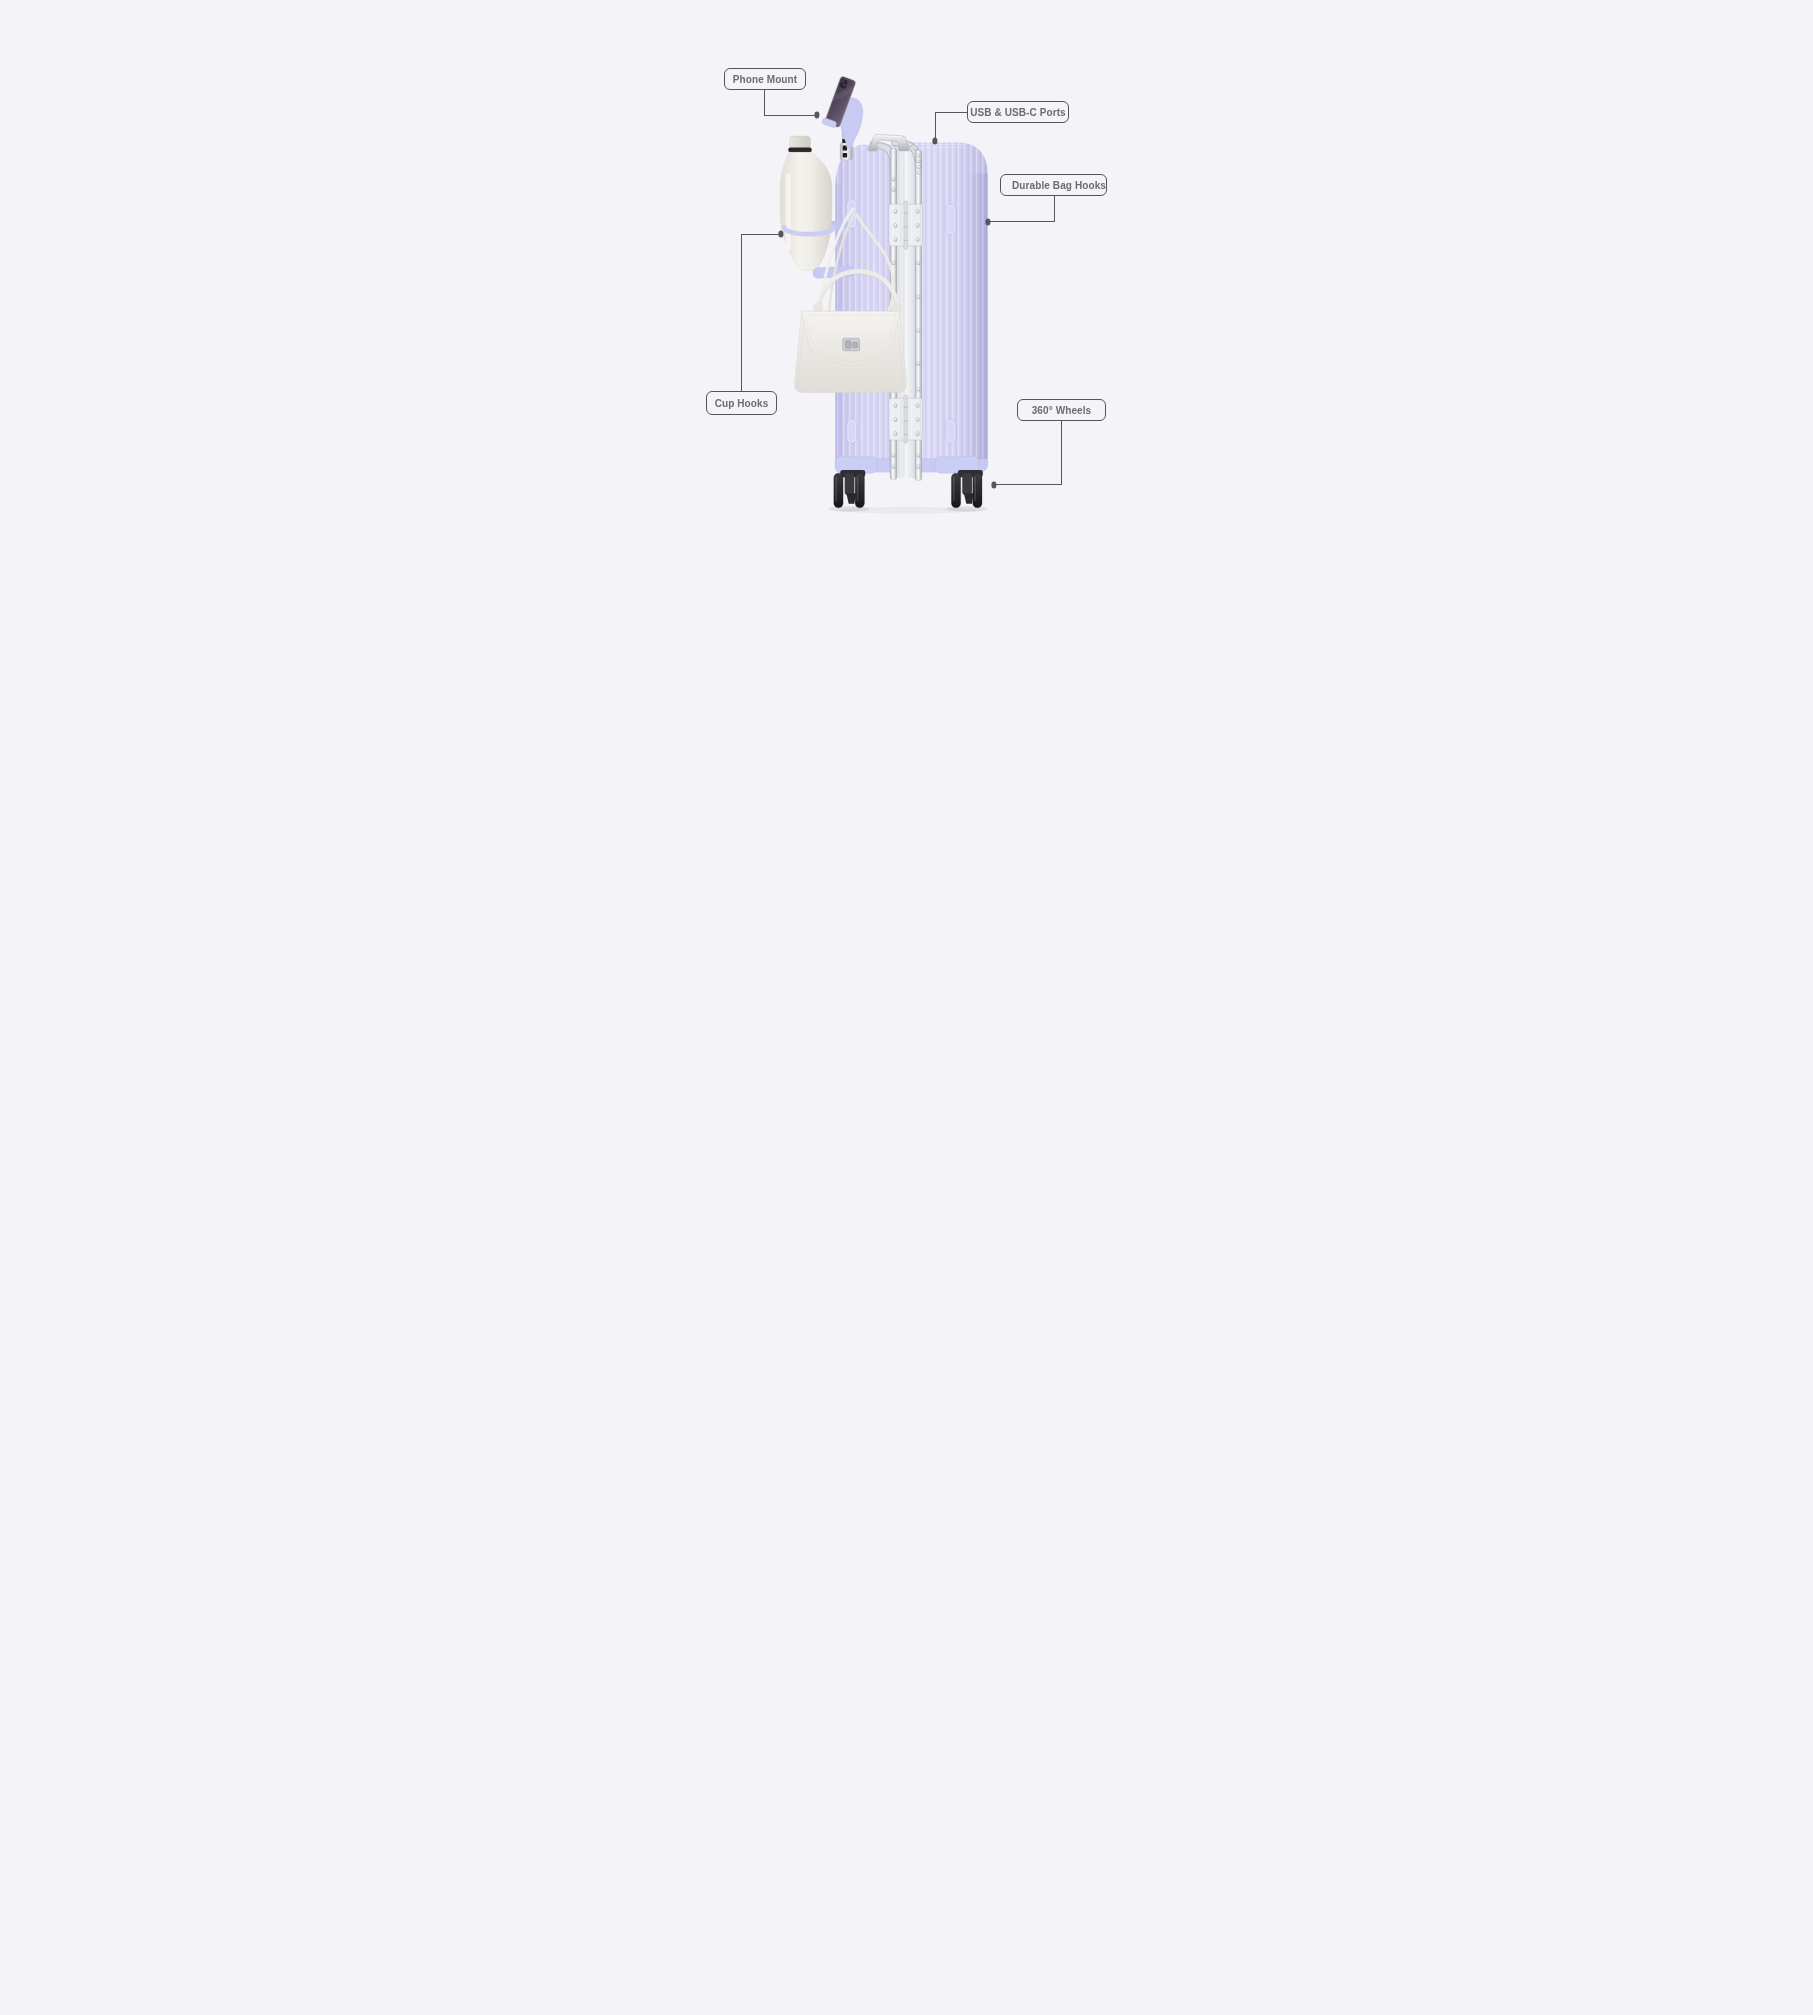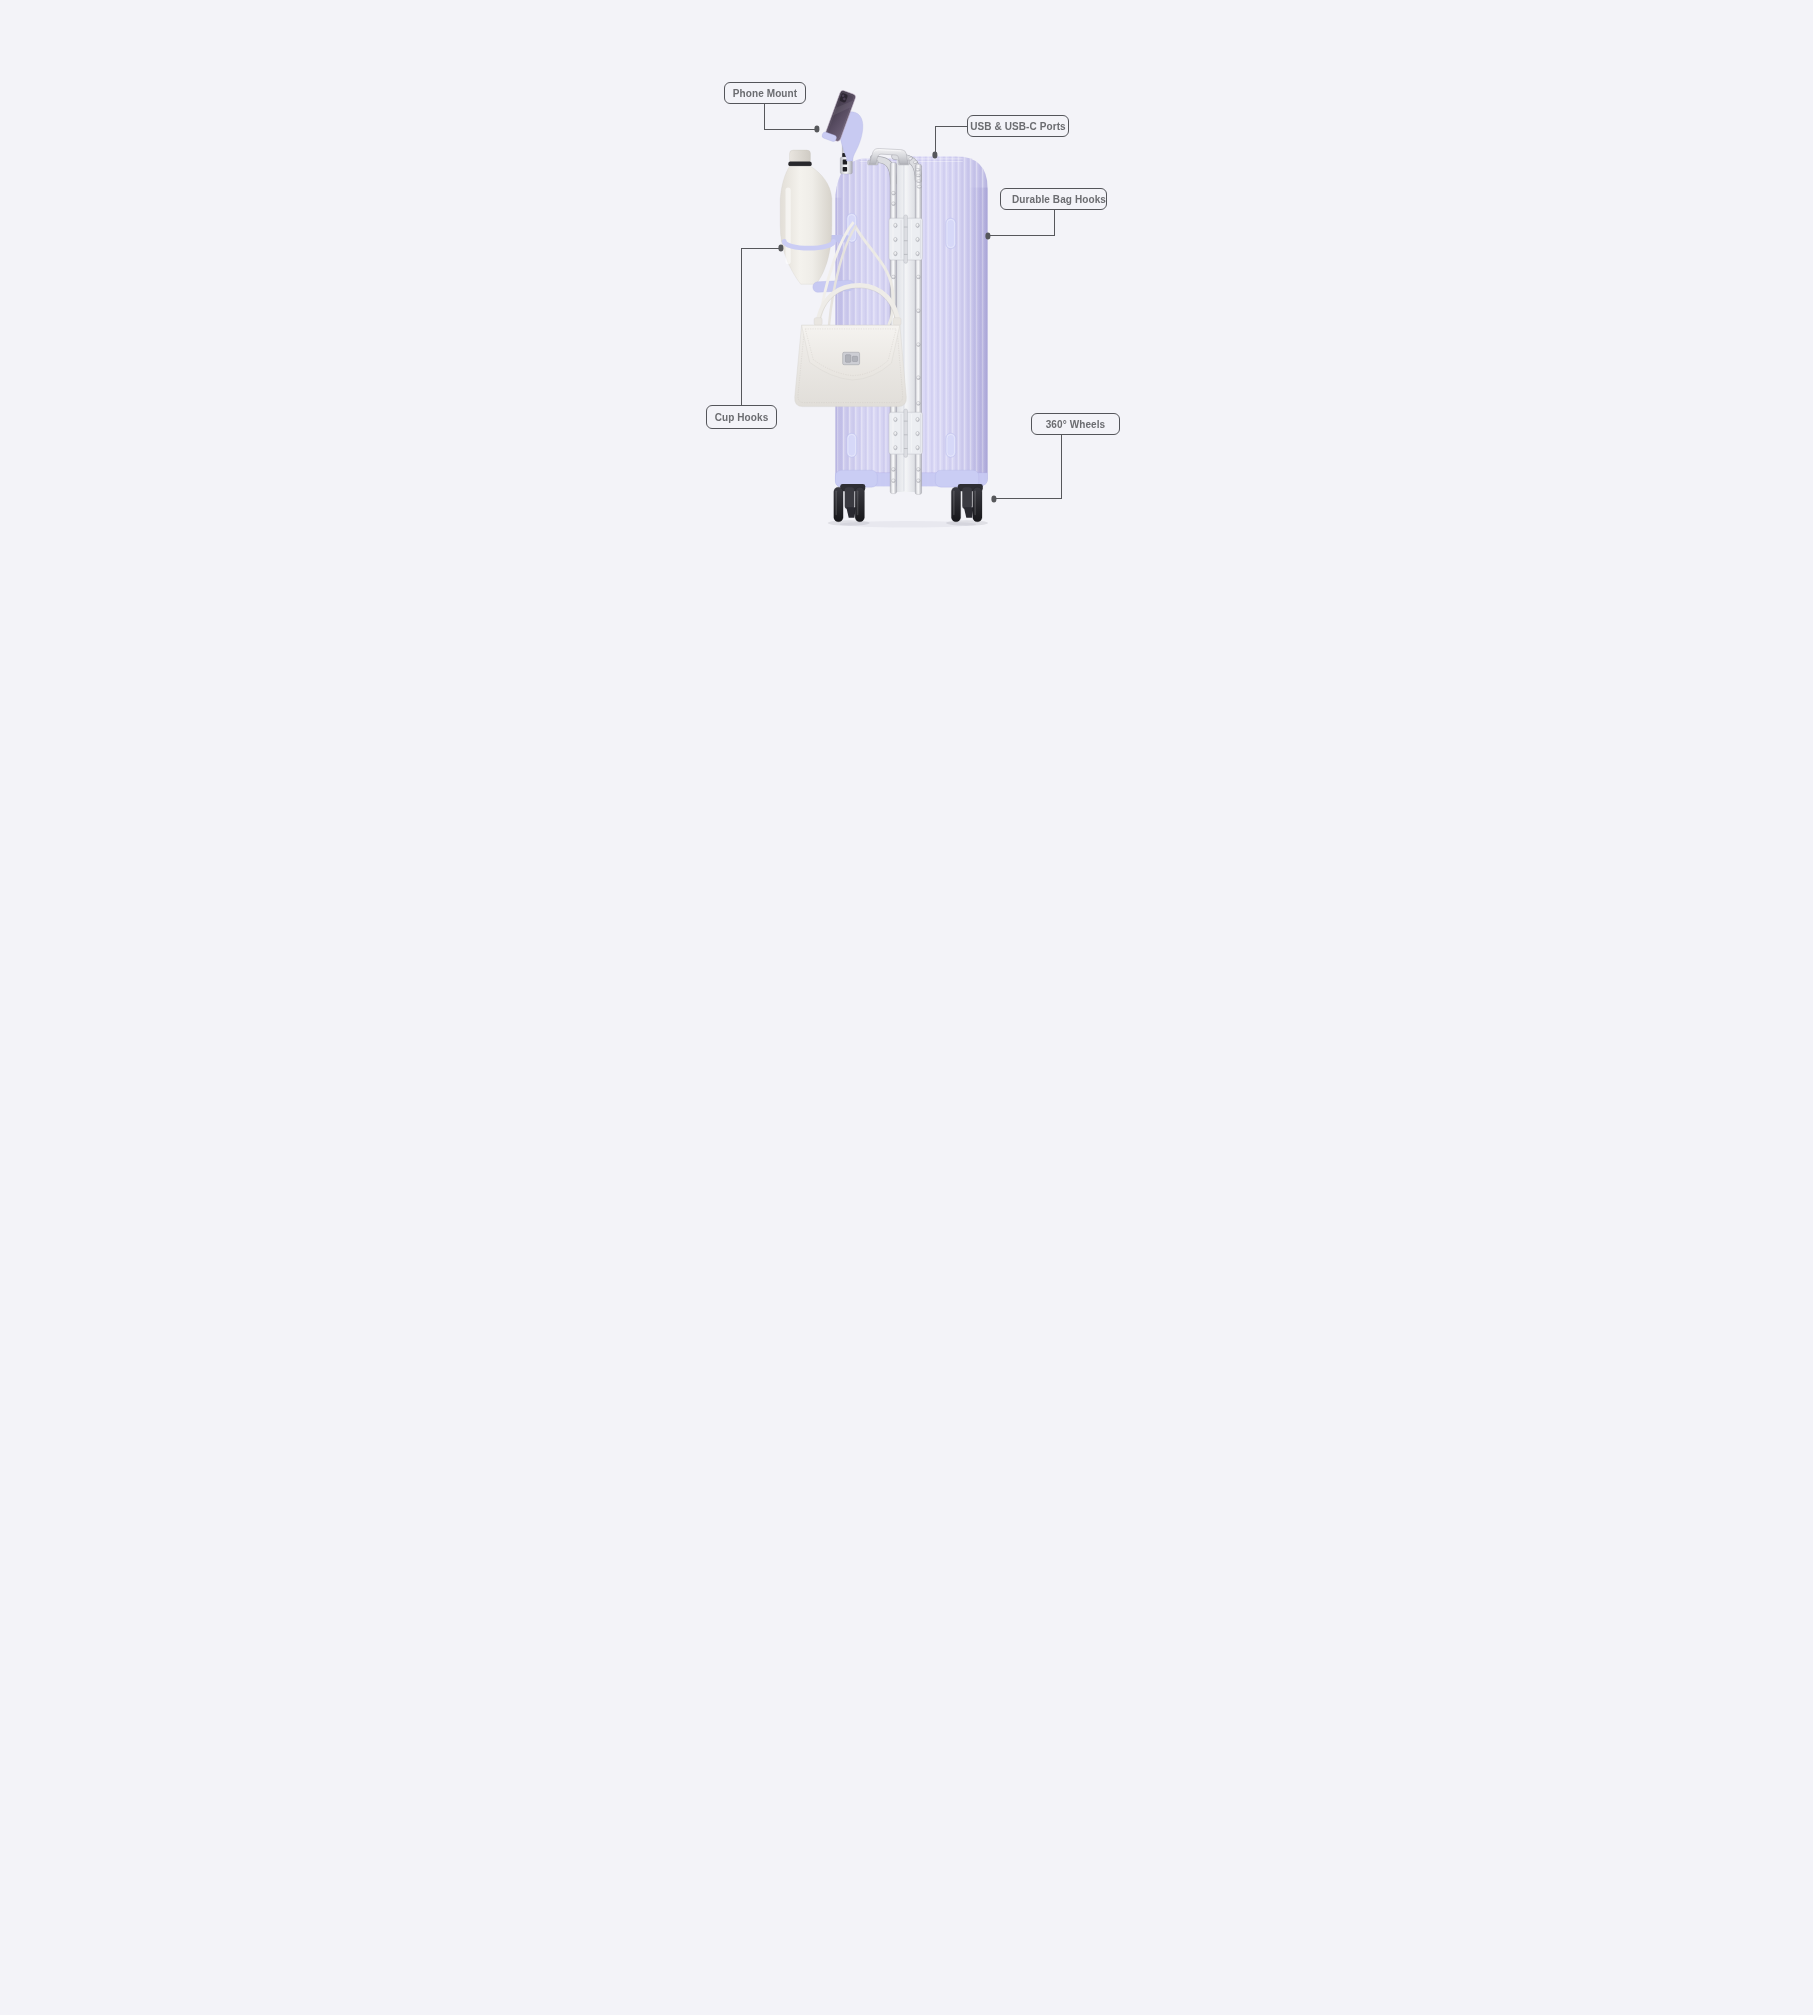--- a/index.html
+++ b/index.html
@@ -3,21 +3,21 @@
 <meta charset="utf-8">
 <style>
   :root{
     --background:#f3f3f8;
     --connector:#56575b;
     --callout_border:#54555a;
     --callout_text:#6b6c70;
   }
   html,body{margin:0;padding:0;background:var(--background);}
   .stage{
-    position:relative;width:453px;height:567px;margin:14px auto;
+    position:relative;width:453px;height:567px;margin:0 auto;
     background:var(--background);overflow:hidden;
     font-family:"Liberation Sans","DejaVu Sans",sans-serif;
   }
   .art{position:absolute;left:0;top:0;}
   .callout-box{
     position:absolute;display:flex;align-items:center;justify-content:center;
     border:1px solid var(--callout_border);border-radius:6px;
     background:var(--background);color:var(--callout_text);
     font-size:10px;font-weight:700;letter-spacing:0.1px;white-space:nowrap;
     box-sizing:border-box;z-index:3;
@@ -322,21 +322,21 @@
   <div class="line" style="left:308px;top:221px;width:67px;height:0.8px;"></div>
   <div class="dot" style="left:308px;top:222px;"></div>
 
   <div class="callout-box" style="left:26px;top:391px;width:71px;height:24px;">
     <span>Cup Hooks</span>
   </div>
   <div class="line" style="left:61px;top:234px;width:0.8px;height:157px;"></div>
   <div class="line" style="left:61px;top:234px;width:40px;height:0.8px;"></div>
   <div class="dot" style="left:101px;top:234px;"></div>
 
-  <div class="callout-box" style="left:351px;top:399px;width:89px;height:22px;">
+  <div class="callout-box" style="left:337px;top:399px;width:89px;height:22px;">
     <span>360° Wheels</span>
   </div>
   <div class="line" style="left:381px;top:421px;width:0.8px;height:64px;"></div>
   <div class="line" style="left:314px;top:484px;width:68px;height:0.8px;"></div>
   <div class="dot" style="left:314px;top:485px;"></div>
 
 </div>
 
 
 </body></html>

